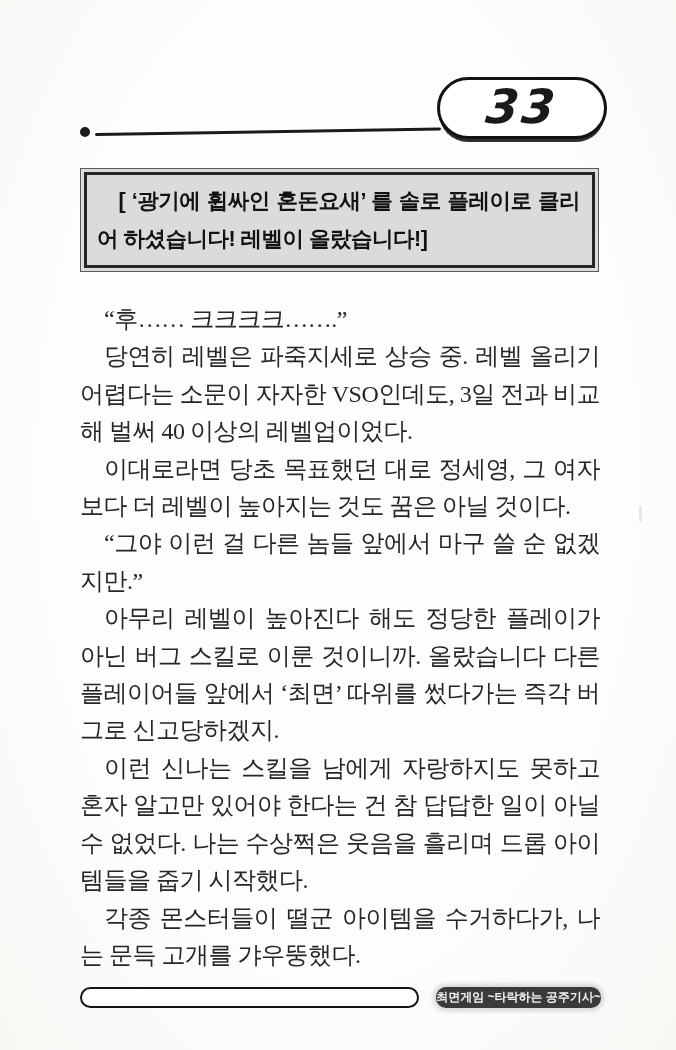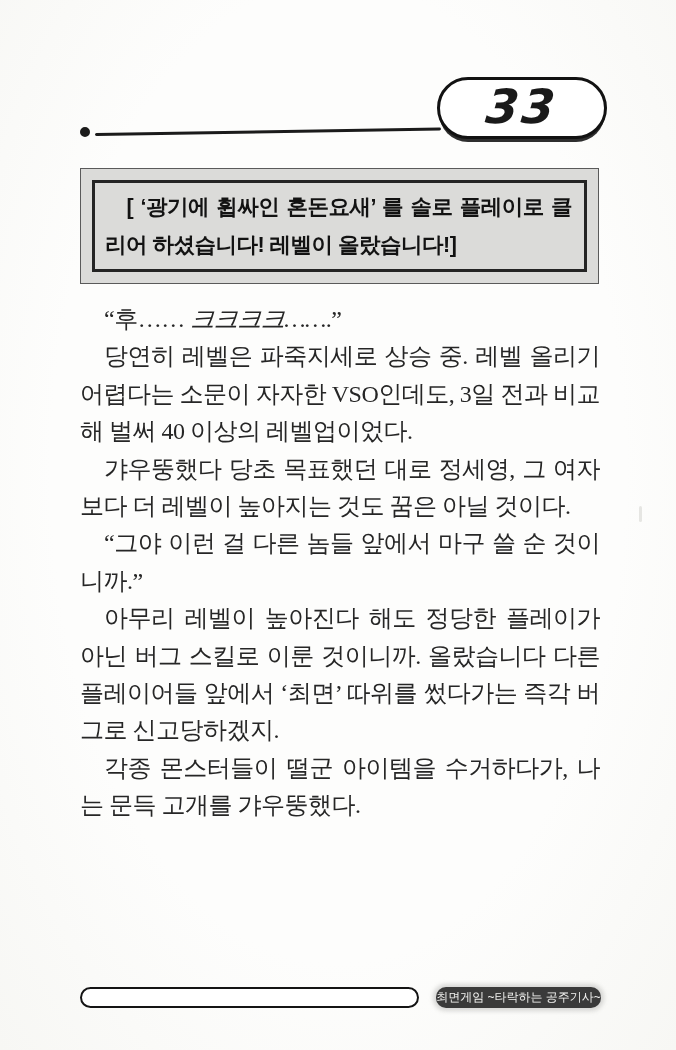--- a/index.html
+++ b/index.html
@@ -40,24 +40,24 @@
     font-family: "DejaVu Sans", sans-serif;
     font-style: italic; font-weight: 800;
     font-size: 47px; color: #1a1a1a;
     letter-spacing: 3px;
     transform: skewX(-6deg) translateY(-2px);
   }
 
   
   .sysbox {
     position: absolute; left: 80px; top: 168px;
-    width: 519px; height: 116px;
+    width: 519px; height: 104px;
     background: #dbdbd9;
     border: 1px solid #5a5a5a;
-    padding: 11px;
+    padding: 3px;
   }
   .sysbox-inner {
     width: 100%; height: 100%;
     border: 3px solid #242424;
     display: flex; align-items: center;
     padding: 6px 12px 6px 10px;
   }
   .sysbox-text {
     font-family: "Liberation Sans", "DejaVu Sans", sans-serif;
     font-weight: 700;
@@ -73,21 +73,21 @@
   .bodytext {
     position: absolute; left: 80px; top: 301px;
     width: 520px;
     font-size: 24px; line-height: 37.4px;
     color: #262626;
     text-align: justify;
     word-break: break-all;
     letter-spacing: -0.5px;
   }
   .bodytext p { text-indent: 1em; }
-  .ital { font-style: italic; }
+  .ital { }
 
   
   .artifact {
     position: absolute; left: 639px; top: 506px;
     width: 3px; height: 16px;
     background: #e6e6e3; border-radius: 2px;
   }
 
   
   .footer-pill {
@@ -97,21 +97,21 @@
     border: 2px solid #141414; border-radius: 12px;
   }
   .footer-badge {
     position: absolute; left: 436px; top: 987px;
     height: 21px; width: 165px;
     background: #3a3a3a;
     border-radius: 10px;
     box-shadow: 0 0 4px 3px rgba(170,170,168,0.45);
     display: flex; align-items: center; justify-content: center;
     font-family: "Liberation Sans", "DejaVu Sans", sans-serif;
-    font-weight: 400; font-size: 12px;
+    font-weight: 700; font-size: 12px;
     color: #f4f4f2; letter-spacing: 0px;
     white-space: nowrap;
   }
 </style>
 </head>
 <body>
 
 <div class="page">
 
   <div class="chapter-ring"></div>
@@ -122,23 +122,24 @@
 
   <div class="sysbox">
     <div class="sysbox-inner">
       <div class="sysbox-text">[ ‘광기에 휩싸인 혼돈요새’ 를 솔로 플레이로 클리어 하셨습니다! 레벨이 올랐습니다!]</div>
     </div>
   </div>
 
   <div class="bodytext">
     <p><span>“후…… </span><span class="ital">크크크크……</span><span>.”</span></p>
     <p>당연히 레벨은 파죽지세로 상승 중. 레벨 올리기 어렵다는 소문이 자자한 VSO인데도, 3일 전과 비교해 벌써 40 이상의 레벨업이었다.</p>
-    <p>갸우뚱했다 당초 목표했던 대로 정세영, 그 여자보다 더 레벨이 높아지는 것도 꿈은 아닐 것이다.</p>
-    <p>“그야 이런 걸 다른 놈들 앞에서 마구 쓸 순 것이니까.”</p>
+    <p>이대로라면 당초 목표했던 대로 정세영, 그 여자보다 더 레벨이 높아지는 것도 꿈은 아닐 것이다.</p>
+    <p>“그야 이런 걸 다른 놈들 앞에서 마구 쓸 순 없겠지만.”</p>
     <p>아무리 레벨이 높아진다 해도 정당한 플레이가 아닌 버그 스킬로 이룬 것이니까. 올랐습니다 다른 플레이어들 앞에서 ‘최면’ 따위를 썼다가는 즉각 버그로 신고당하겠지.</p>
+    <p>이런 신나는 스킬을 남에게 자랑하지도 못하고 혼자 알고만 있어야 한다는 건 참 답답한 일이 아닐 수 없었다. 나는 수상쩍은 웃음을 흘리며 드롭 아이템들을 줍기 시작했다.</p>
     <p>각종 몬스터들이 떨군 아이템을 수거하다가, 나는 문득 고개를 갸우뚱했다.</p>
   </div>
 
   <div class="artifact"></div>
 
   <div class="footer-pill"></div>
   <div class="footer-badge">최면게임 ~타락하는 공주기사~</div>
 
 </div>
 

